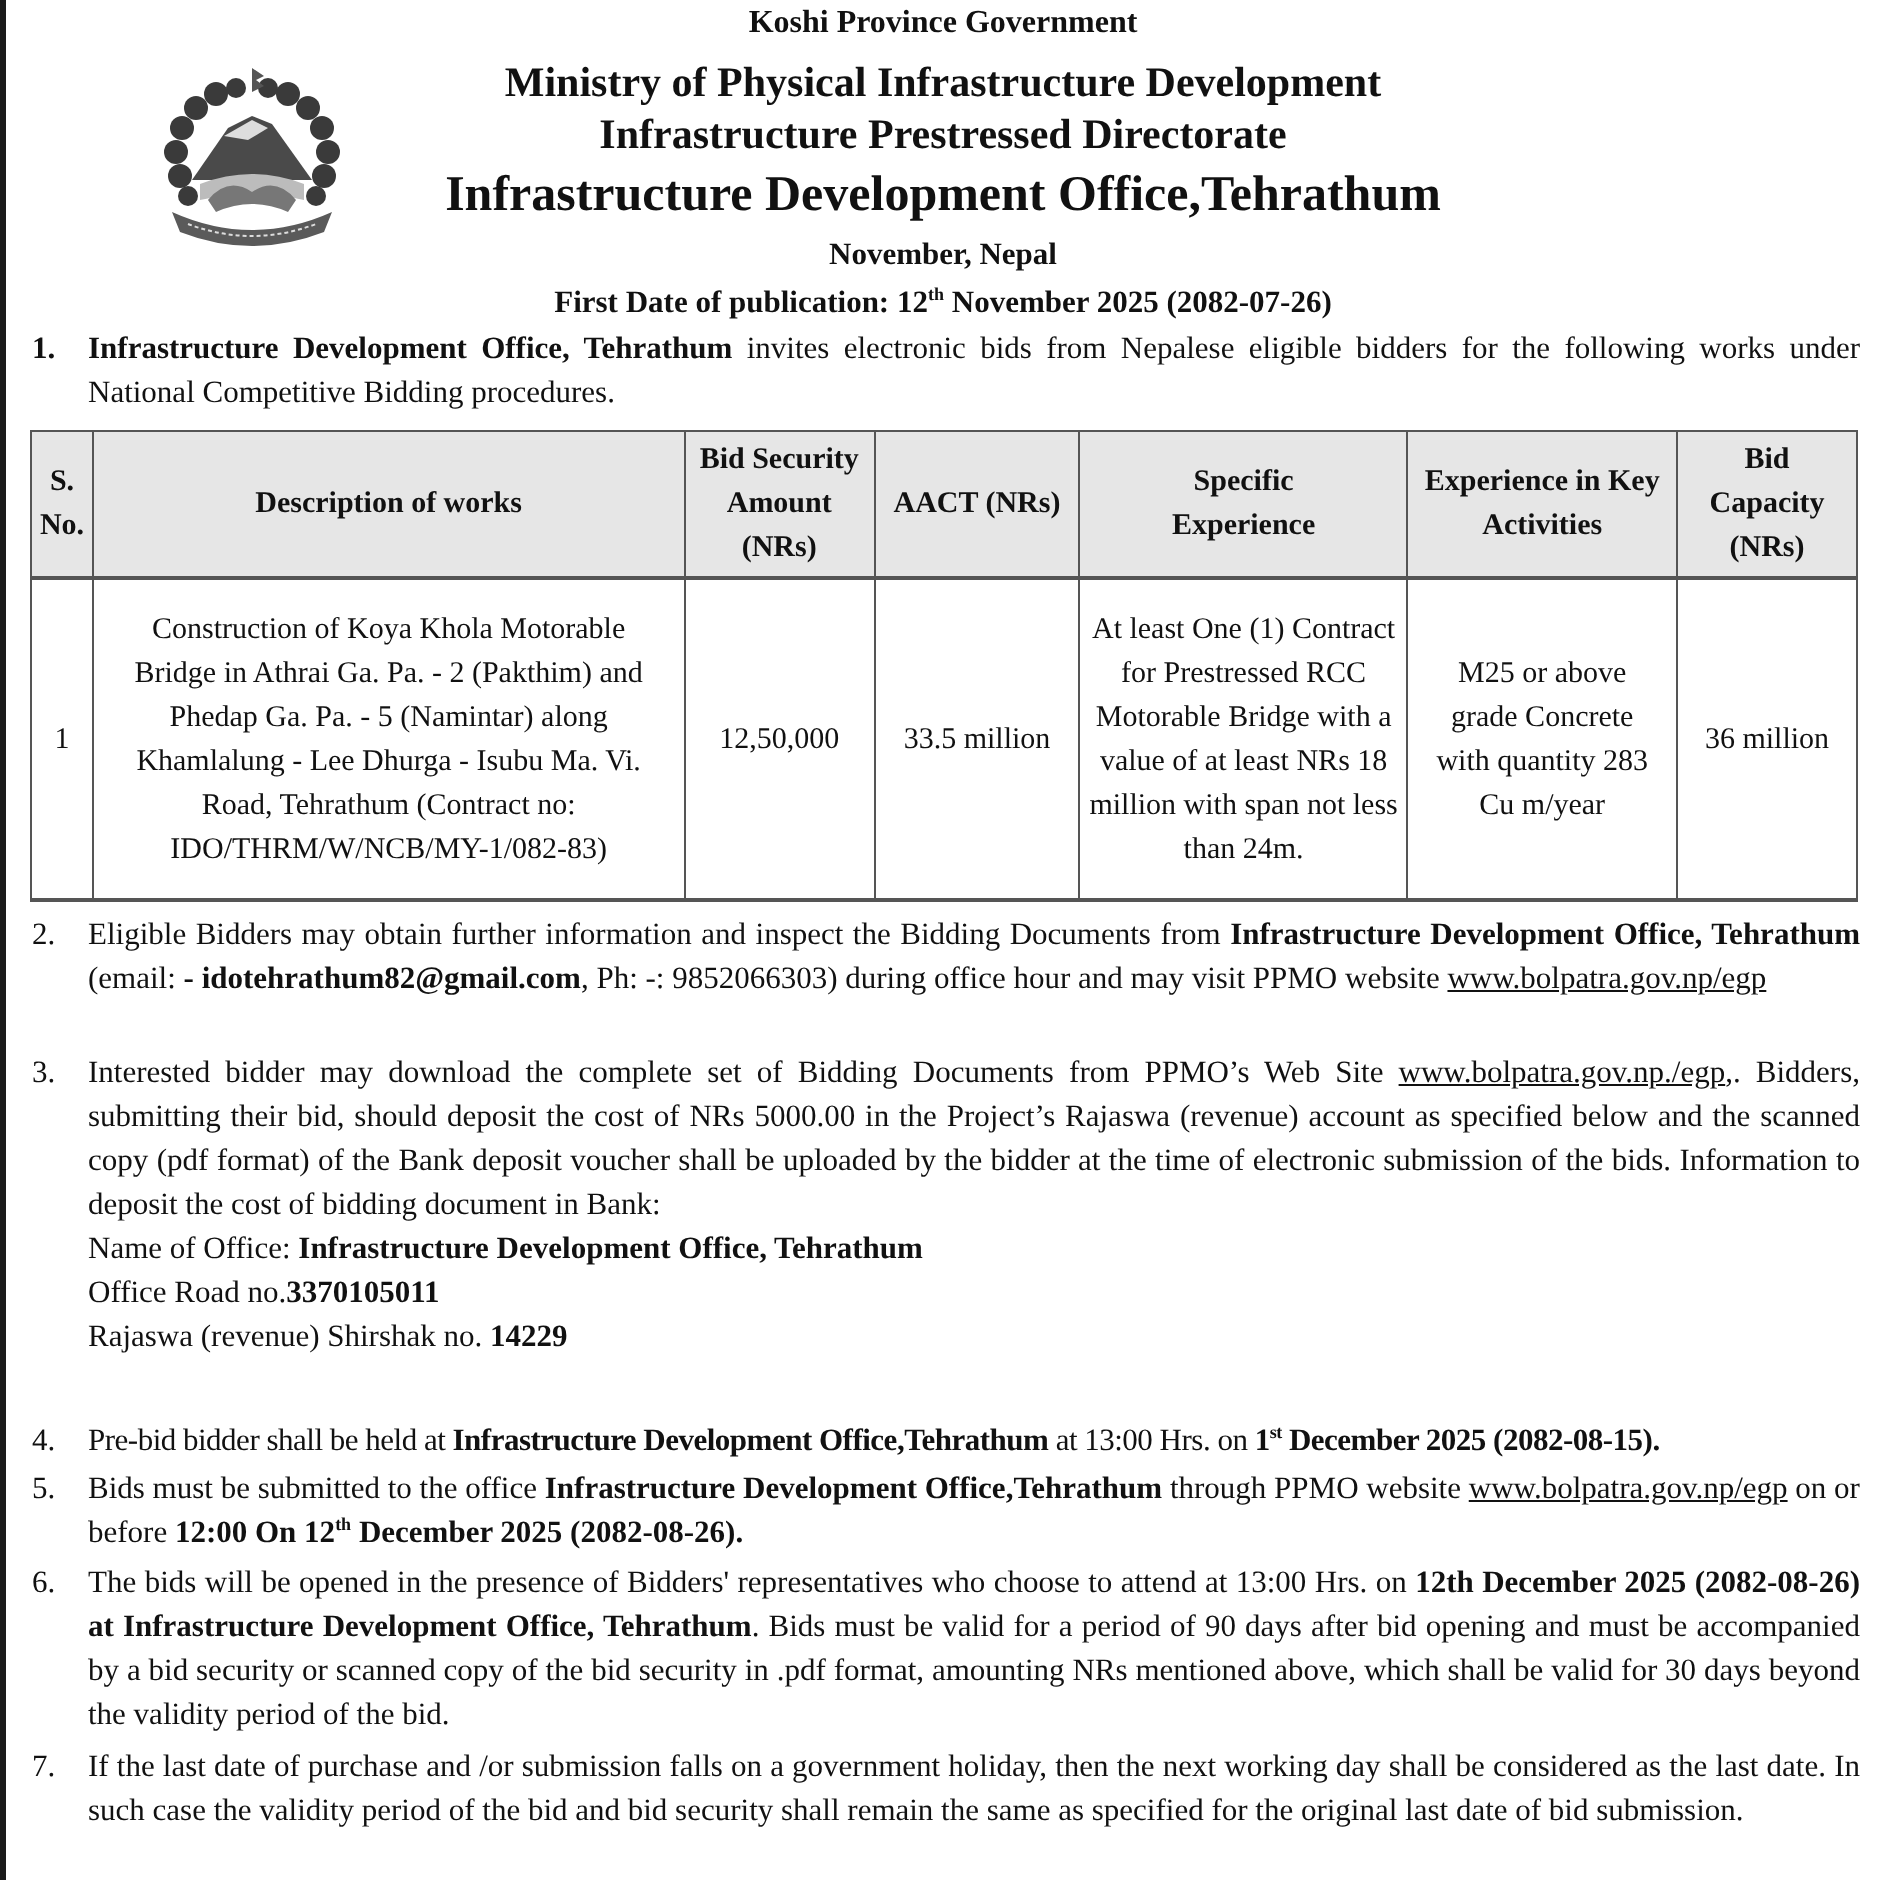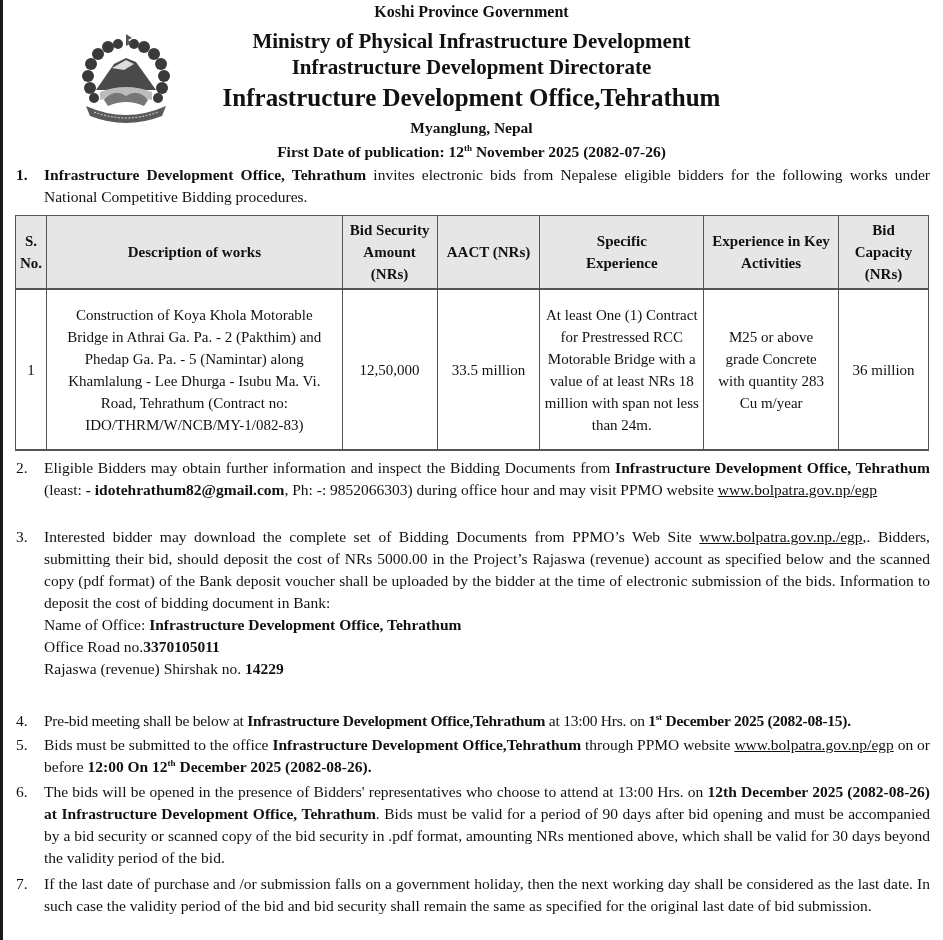--- a/index.html
+++ b/index.html
@@ -67,23 +67,23 @@
     <polygon points="22,60 40,34 52,28 62,32 82,60" fill="#4a4a4a"></polygon>
     <polygon points="38,38 52,30 60,34 50,40" fill="#dddddd"></polygon>
     <path d="M26 62 Q52 52 78 62 L78 70 Q52 64 26 70 Z" fill="#bcbcbc"></path>
     <path d="M30 70 Q40 58 52 66 Q64 58 74 70 L70 76 Q52 68 34 76 Z" fill="#777"></path>
     <path d="M12 76 Q52 94 92 76 L88 86 Q52 100 16 86 Z" fill="#5a5a5a"></path>
     <path d="M20 82 Q52 94 84 82" stroke="#ddd" stroke-width="1" fill="none" stroke-dasharray="2 1.5"></path>
   </svg>
 
   <div class="hline h1">Koshi Province Government</div>
   <div class="hline h2">Ministry of Physical Infrastructure Development</div>
-  <div class="hline h3">Infrastructure Development Directorate</div>
+  <div class="hline h3">Infrastructure Prestressed Directorate</div>
   <div class="hline h4">Infrastructure Development Office,Tehrathum</div>
-  <div class="hline h5">Myanglung, Nepal</div>
+  <div class="hline h5">November, Nepal</div>
   <div class="hline h6"><span>First Date of publication: 12</span><sup>th</sup><span> November 2025 (2082-07-26)</span></div>
 </div>
 
 <div class="para" style="top:164px;">
   <span class="num" style="font-weight:bold;">1.</span>
   <div class="txt last-left"><b>Infrastructure Development Office, Tehrathum</b><span> invites electronic bids from Nepalese eligible bidders for the following works under National Competitive Bidding procedures.</span></div>
 </div>
 
 <table class="works">
   <colgroup>
@@ -112,36 +112,36 @@
     <td>33.5 million</td>
     <td>At least One (1) Contract for Prestressed RCC Motorable Bridge with a value of at least NRs 18 million with span not less than 24m.</td>
     <td style="padding:2px 8px;">M25 or above grade Concrete with quantity 283 Cu m/year</td>
     <td>36 million</td>
   </tr>
 </tbody>
   </table>
 
 <div class="para" style="top:457px;">
   <span class="num">2.</span>
-  <div class="txt last-left"><span>Eligible Bidders may obtain further information and inspect the Bidding Documents from </span><b>Infrastructure Development Office, Tehrathum</b><span> (least: </span><b>- idotehrathum82@gmail.com</b><span>, Ph: -: 9852066303) during office hour and may visit PPMO website </span><u>www.bolpatra.gov.np/egp</u></div>
+  <div class="txt last-left"><span>Eligible Bidders may obtain further information and inspect the Bidding Documents from </span><b>Infrastructure Development Office, Tehrathum</b><span> (email: </span><b>- idotehrathum82@gmail.com</b><span>, Ph: -: 9852066303) during office hour and may visit PPMO website </span><u>www.bolpatra.gov.np/egp</u></div>
 </div>
 
 <div class="para" style="top:526px;">
   <span class="num">3.</span>
   <div class="txt">
     <div class="last-left" style="text-align:justify;"><span>Interested bidder may download the  complete set of Bidding Documents from PPMO’s Web Site </span><u>www.bolpatra.gov.np./egp</u><span>,. Bidders, submitting their bid, should deposit  the  cost of NRs 5000.00 in  the Project’s  Rajaswa (revenue)  account  as  specified below and the scanned copy (pdf format) of the Bank deposit voucher shall be uploaded by the bidder at the time of electronic submission of the bids. Information to deposit the cost of bidding document in Bank:</span></div>
     <span class="bank-line"><span>Name of Office: </span><b>Infrastructure Development Office, Tehrathum</b></span>
     <span class="bank-line"><span>Office Road no.</span><b>3370105011</b></span>
     <span class="bank-line"><span>Rajaswa (revenue) Shirshak no. </span><b>14229</b></span>
   </div>
 </div>
 
 <div class="para" style="top:710px;">
   <span class="num">4.</span>
-  <div class="txt" style="text-align:left; white-space:nowrap; letter-spacing:-0.25px;"><span>Pre-bid meeting shall be below at </span><b>Infrastructure Development Office,Tehrathum</b><span> at 13:00 Hrs. on </span><b><span>1</span><sup>st</sup><span> December 2025 (2082-08-15).</span></b></div>
+  <div class="txt" style="text-align:left; white-space:nowrap; letter-spacing:-0.25px;"><span>Pre-bid bidder shall be held at </span><b>Infrastructure Development Office,Tehrathum</b><span> at 13:00 Hrs. on </span><b><span>1</span><sup>st</sup><span> December 2025 (2082-08-15).</span></b></div>
 </div>
 
 <div class="para" style="top:734px;">
   <span class="num">5.</span>
   <div class="txt last-left"><span>Bids must be submitted to the office </span><b>Infrastructure Development Office,Tehrathum</b><span> through PPMO website </span><u>www.bolpatra.gov.np/egp</u><span> on or before </span><b><span>12:00 On 12</span><sup>th</sup><span> December 2025 (2082-08-26).</span></b></div>
 </div>
 
 <div class="para" style="top:781px;">
   <span class="num">6.</span>
   <div class="txt last-left"><span>The bids will be opened in the presence of Bidders' representatives who choose to attend at 13:00 Hrs. on </span><b>12th December 2025 (2082-08-26) at Infrastructure Development Office, Tehrathum</b><span>. Bids must be valid for a period of 90 days after bid opening and must be accompanied by a bid security or scanned copy of the bid security in .pdf format, amounting NRs mentioned above, which shall be valid for 30 days beyond the validity period of the bid.</span></div>

